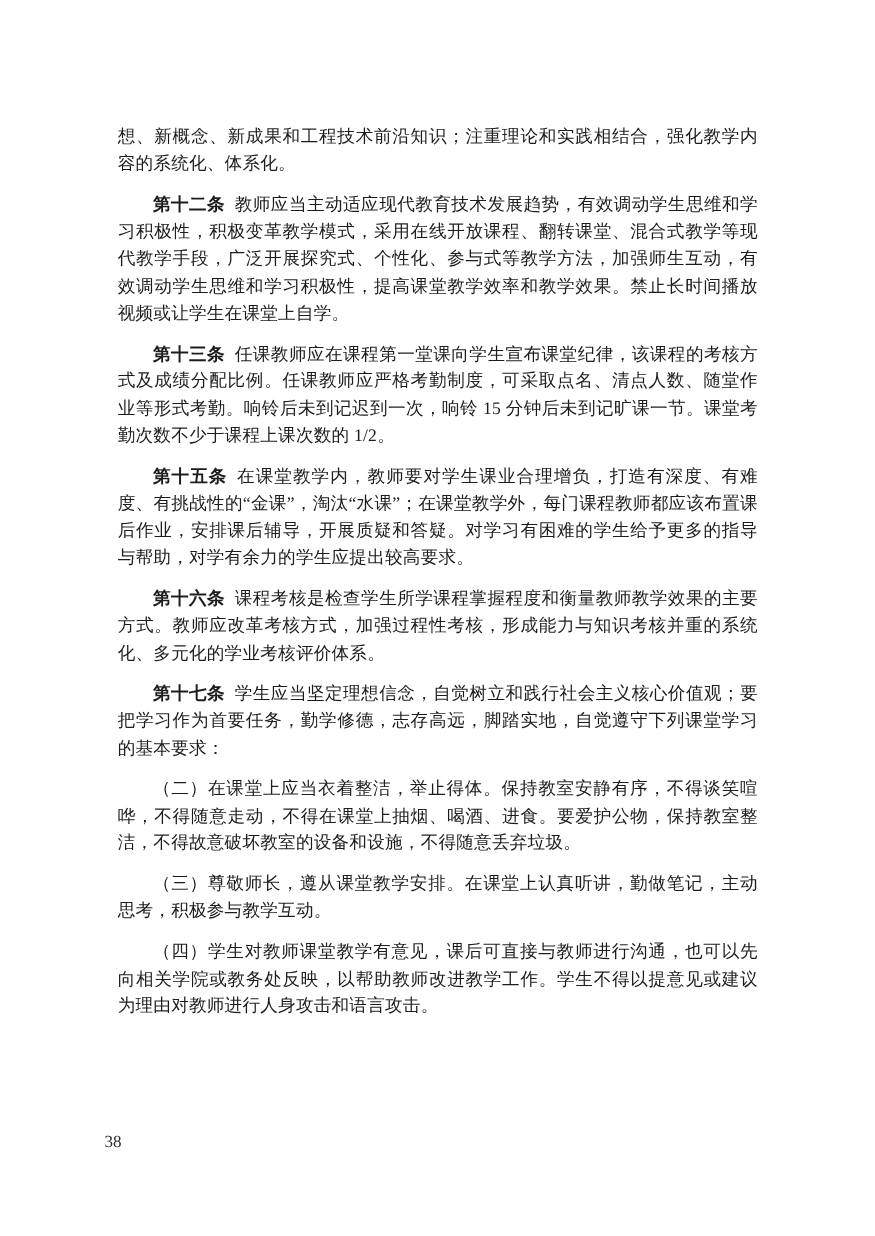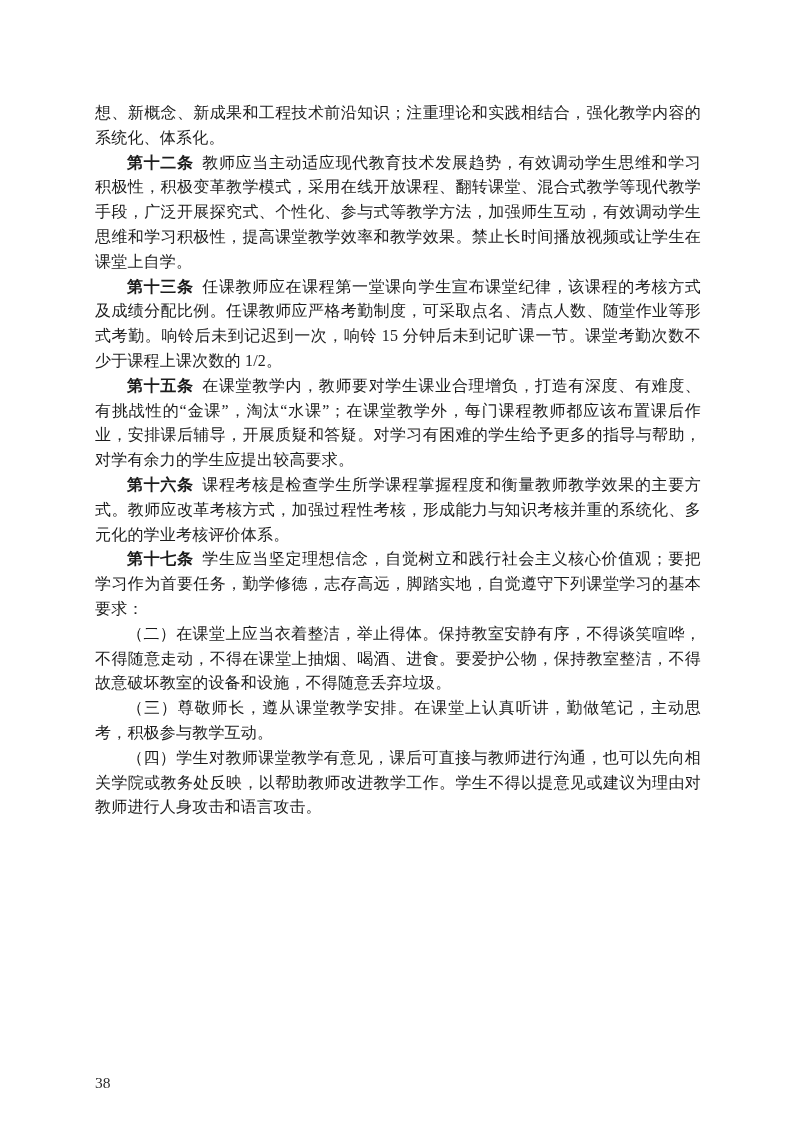--- a/index.html
+++ b/index.html
@@ -21,37 +21,37 @@
     left: 95px;
     top: 101px;
     width: 606px;
     font-size: 16px;
     line-height: 24.8px;
     text-align: justify;
     text-justify: inter-ideograph;
     letter-spacing: 0.2px;
   }
   .para {
-    margin: 0;
+    margin: 12px;
     padding: 0;
   }
   .para.indented {
     text-indent: 2em;
   }
   .lead {
     font-weight: bold;
     margin-right: 0.55em;
   }
   .lead:empty {
     display: none;
   }
   .footer-pagenum {
     position: absolute;
     left: 95px;
-    top: 1074px;
+    top: 1030px;
     font-size: 15.5px;
     color: #2a2a2a;
     font-family: "Liberation Serif", "DejaVu Serif", serif;
   }
 </style>
 </head>
 <body>
 
 <div class="page">
   <div class="content">

